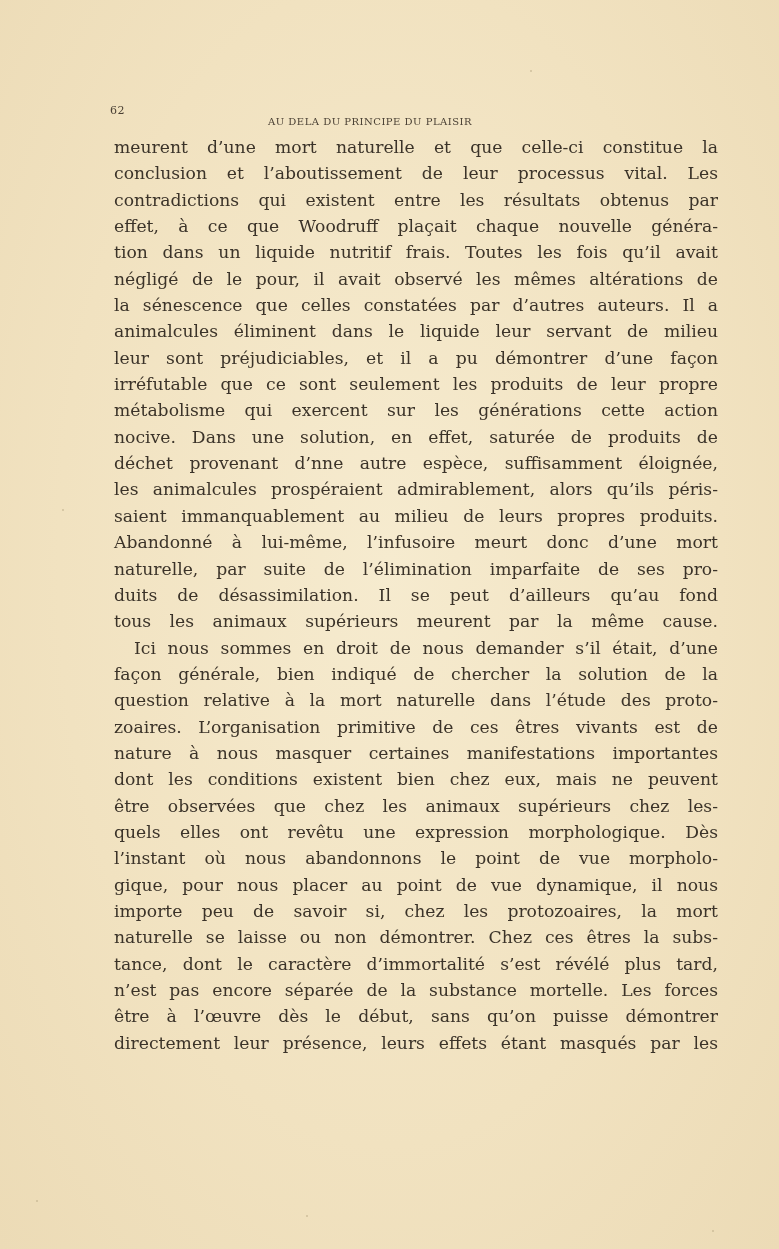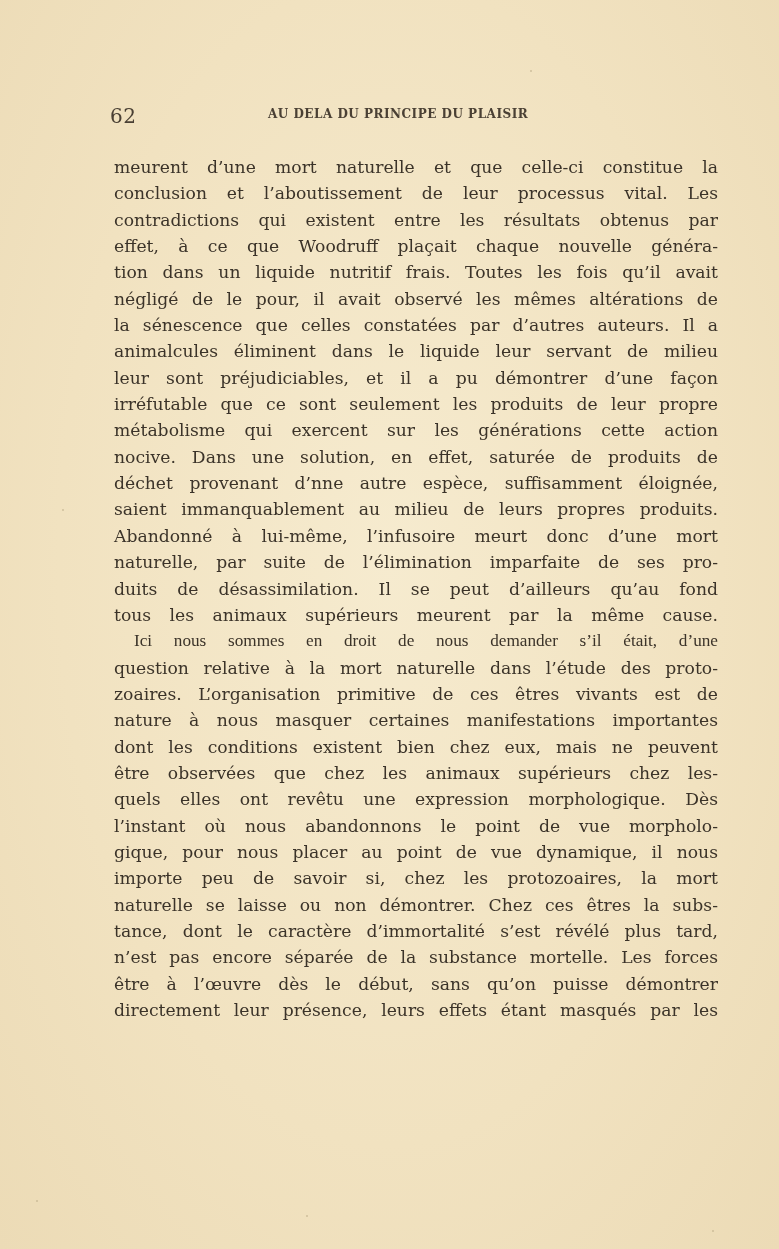--- a/index.html
+++ b/index.html
@@ -26,45 +26,43 @@
       position: relative;
       height: 22px;
       font-size: 13px;
       letter-spacing: 0.5px;
       color: #4a4034;
     }
     .page-number {
       position: absolute;
       left: -4px;
       top: 0;
-      font-size: 20px;
+      font-size: 11px;
     }
     .head-title {
       position: absolute;
       left: 154px;
-      top: 3px;
-      font-size: 12px;
-      font-weight: bold;
+      top: 12px;
+      font-size: 10px;
     }
     .body-text {
-      margin-top: 28px;
+      margin-top: 8px;
     }
     .line {
       display: block;
       height: 26.35px;
       line-height: 26.35px;
       font-size: 17.2px;
       white-space: nowrap;
       text-align: justify;
       text-align-last: justify;
       color: #3b3329;
     }
     .line.indent {
       padding-left: 20px;
-      font-family: Liberation Serif, serif;
     }
     .speck {
       position: absolute;
       width: 2px;
       height: 2px;
       background: #b8a684;
       border-radius: 50%;
       opacity: 0.6;
     }
   </style>
@@ -83,26 +81,28 @@
     <span class="line">effet, à ce que Woodruff plaçait chaque nouvelle généra-</span>
     <span class="line">tion dans un liquide nutritif frais. Toutes les fois qu’il avait</span>
     <span class="line">négligé de le pour, il avait observé les mêmes altérations de</span>
     <span class="line">la sénescence que celles constatées par d’autres auteurs. Il a</span>
     <span class="line">animalcules éliminent dans le liquide leur servant de milieu</span>
     <span class="line">leur sont préjudiciables, et il a pu démontrer d’une façon</span>
     <span class="line">irréfutable que ce sont seulement les produits de leur propre</span>
     <span class="line">métabolisme qui exercent sur les générations cette action</span>
     <span class="line">nocive. Dans une solution, en effet, saturée de produits de</span>
     <span class="line">déchet provenant d’nne autre espèce, suffisamment éloignée,</span>
+    <span class="line">les animalcules prospéraient admirablement, alors qu’ils péris-</span>
     <span class="line">saient immanquablement au milieu de leurs propres produits.</span>
     <span class="line">Abandonné à lui-même, l’infusoire meurt donc d’une mort</span>
     <span class="line">naturelle, par suite de l’élimination imparfaite de ses pro-</span>
     <span class="line">duits de désassimilation. Il se peut d’ailleurs qu’au fond</span>
     <span class="line">tous les animaux supérieurs meurent par la même cause.</span>
     <span class="line indent">Ici nous sommes en droit de nous demander s’il était, d’une</span>
+    <span class="line">façon générale, bien indiqué de chercher la solution de la</span>
     <span class="line">question relative à la mort naturelle dans l’étude des proto-</span>
     <span class="line">zoaires. L’organisation primitive de ces êtres vivants est de</span>
     <span class="line">nature à nous masquer certaines manifestations importantes</span>
     <span class="line">dont les conditions existent bien chez eux, mais ne peuvent</span>
     <span class="line">être observées que chez les animaux supérieurs chez les-</span>
     <span class="line">quels elles ont revêtu une expression morphologique. Dès</span>
     <span class="line">l’instant où nous abandonnons le point de vue morpholo-</span>
     <span class="line">gique, pour nous placer au point de vue dynamique, il nous</span>
     <span class="line">importe peu de savoir si, chez les protozoaires, la mort</span>
     <span class="line">naturelle se laisse ou non démontrer. Chez ces êtres la subs-</span>

